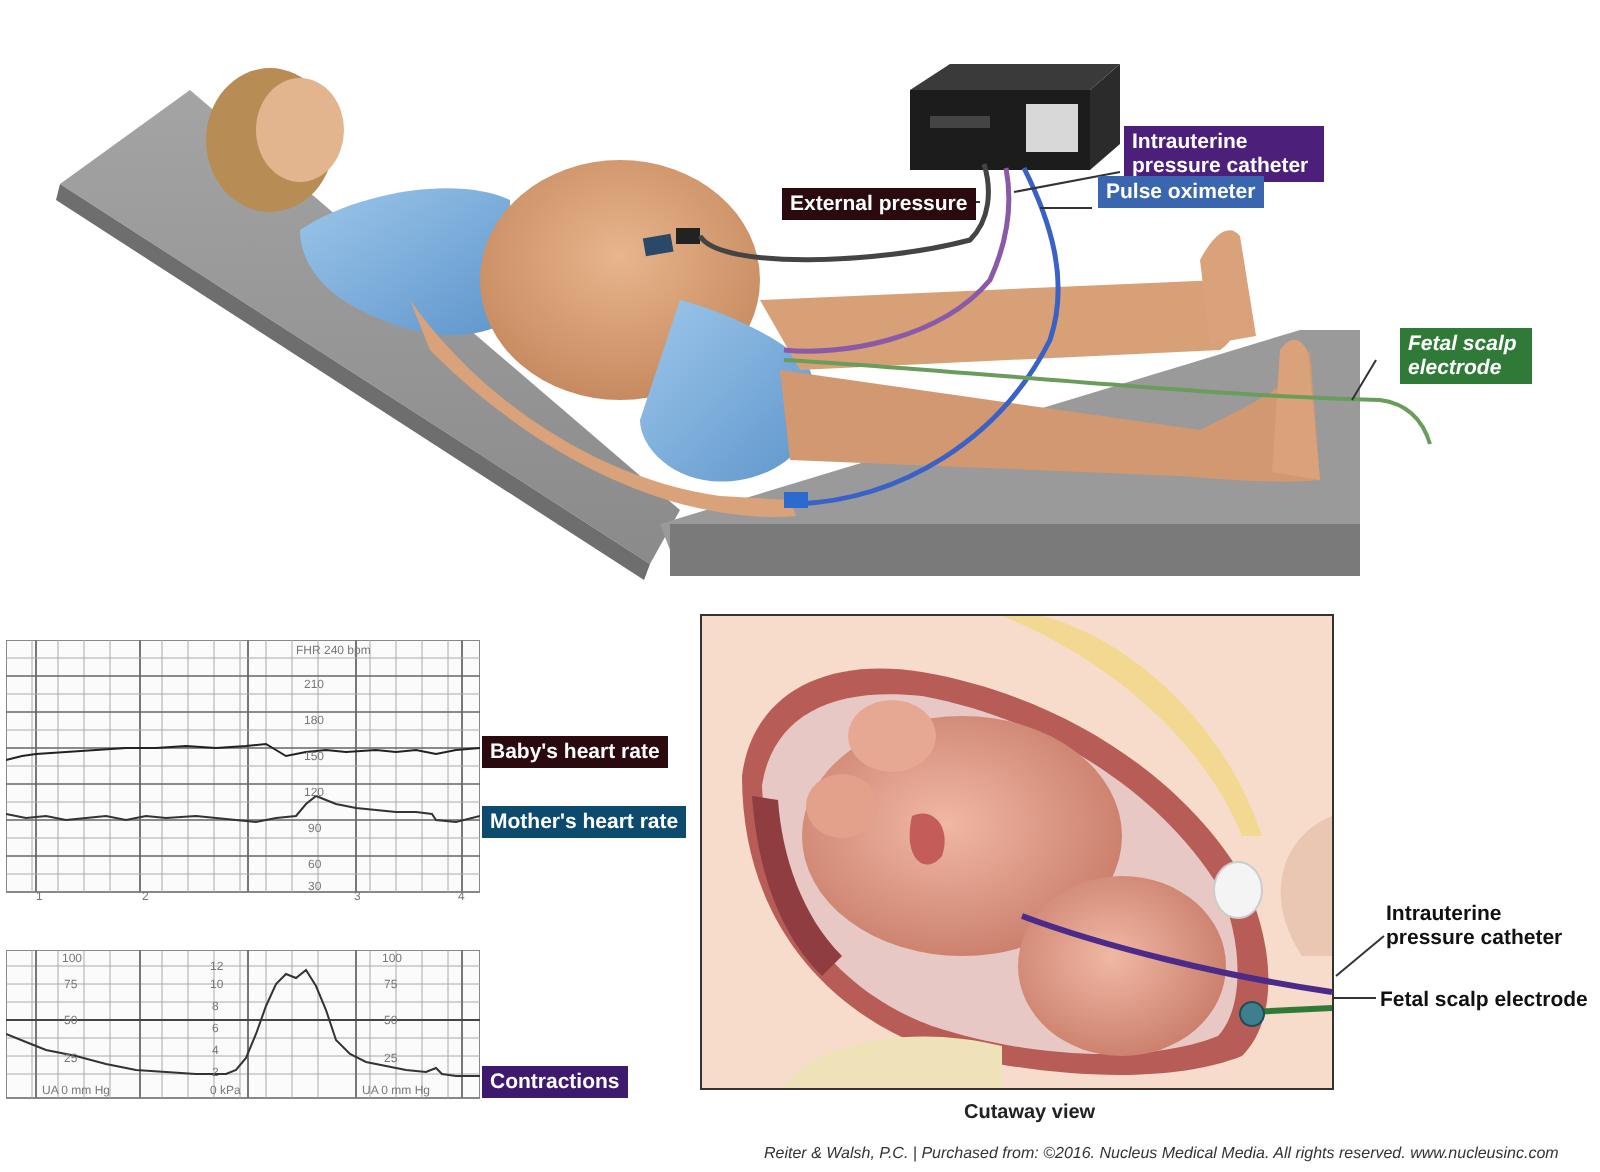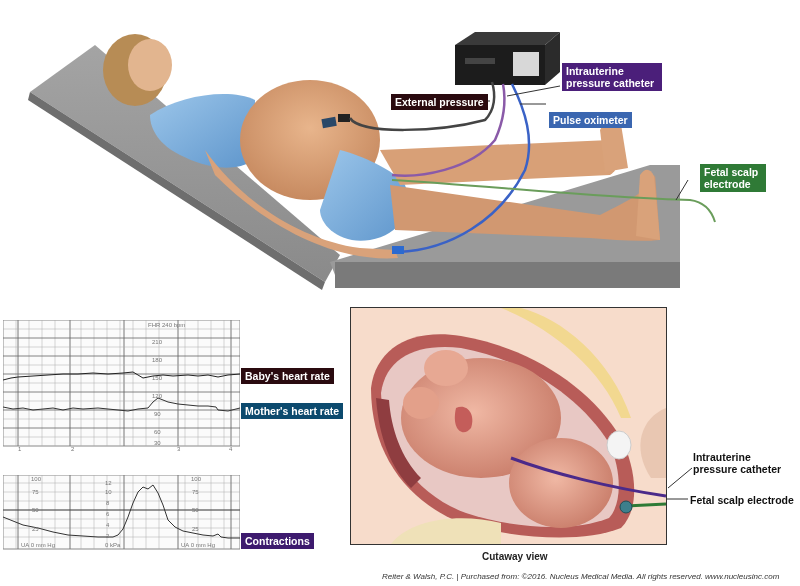--- a/index.html
+++ b/index.html
@@ -79,23 +79,23 @@
   </svg>
 </div>
 
 <div class="label" style="left:391px;top:94px;background:#2a0a0f;">External pressure</div>
 
 <div class="label multi" style="left:562px;top:63px;background:#4b1f7a;width:92px;">
   <div>Intrauterine</div>
   <div>pressure catheter</div>
 </div>
 
-<div class="label" style="left:549px;top:112px;background:#3a66b0;">Pulse oximeter</div>
-
-<div class="label multi" style="left:700px;top:164px;background:#2f7a36;width:58px;">
+<div class="label" style="left:549px;top:88px;background:#3a66b0;">Pulse oximeter</div>
+
+<div class="label multi" style="left:700px;top:164px;background:#2f7a36;width:58px;font-style:italic;">
   <div>Fetal scalp</div>
   <div>electrode</div>
 </div>
 
 <div class="abs" style="left:3px;top:320px;width:237px;height:128px;">
   <svg width="237" height="128" viewBox="0 0 237 128">
     <rect x="0" y="0" width="237" height="126" fill="#fbfbfb" stroke="#888" stroke-width="1"></rect>
 
     <g stroke="#aaa" stroke-width="0.5">
       <line x1="13" y1="0" x2="13" y2="126"></line>

